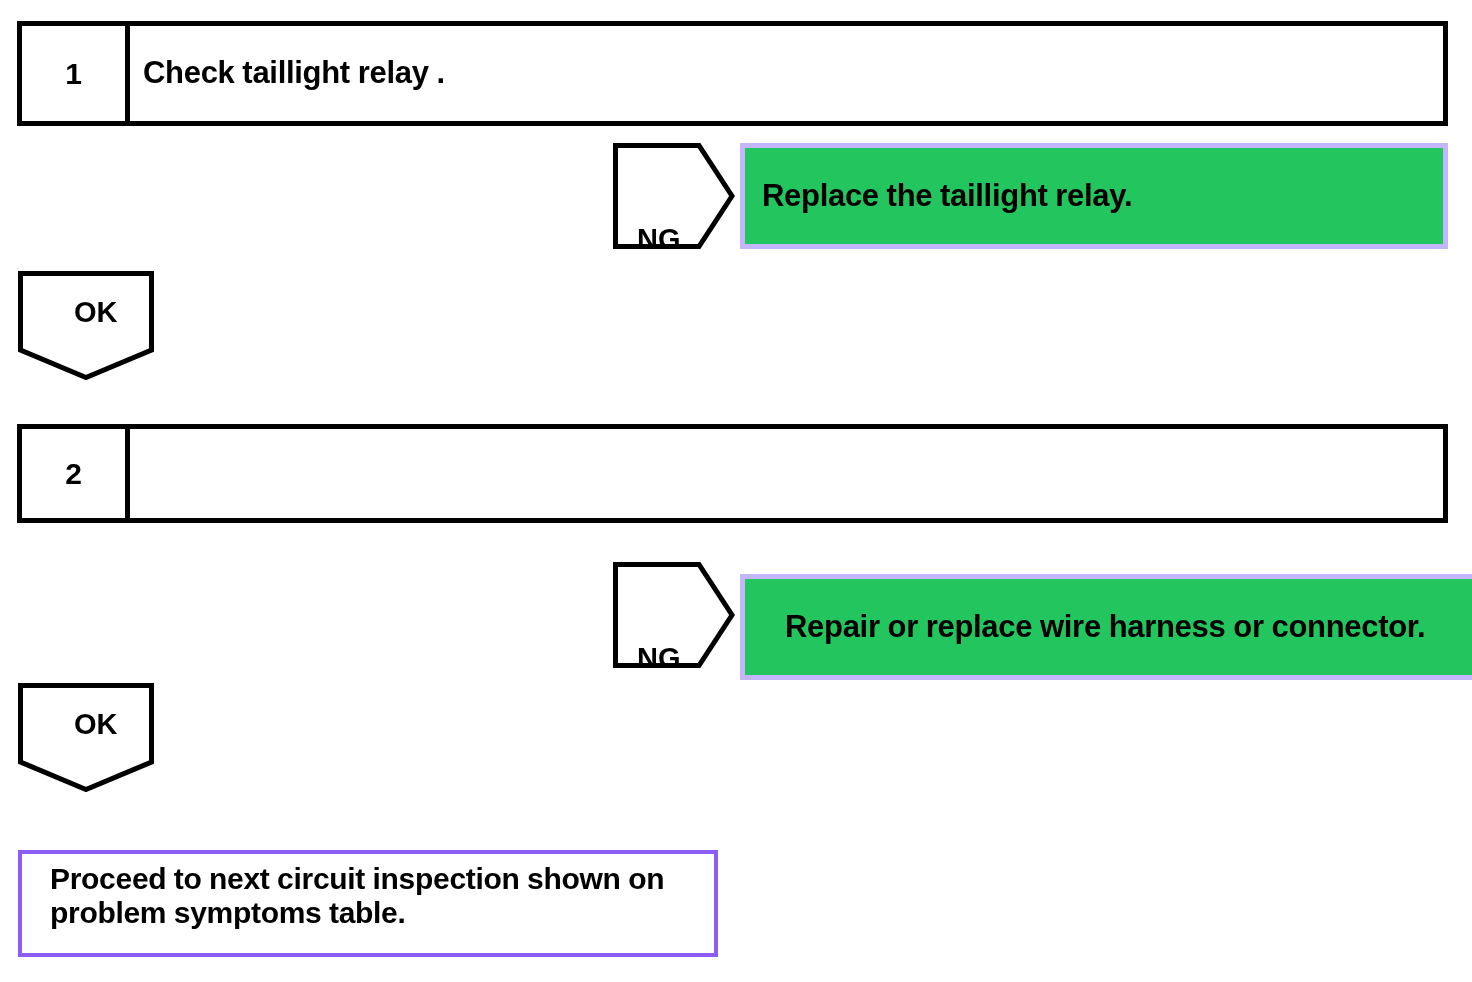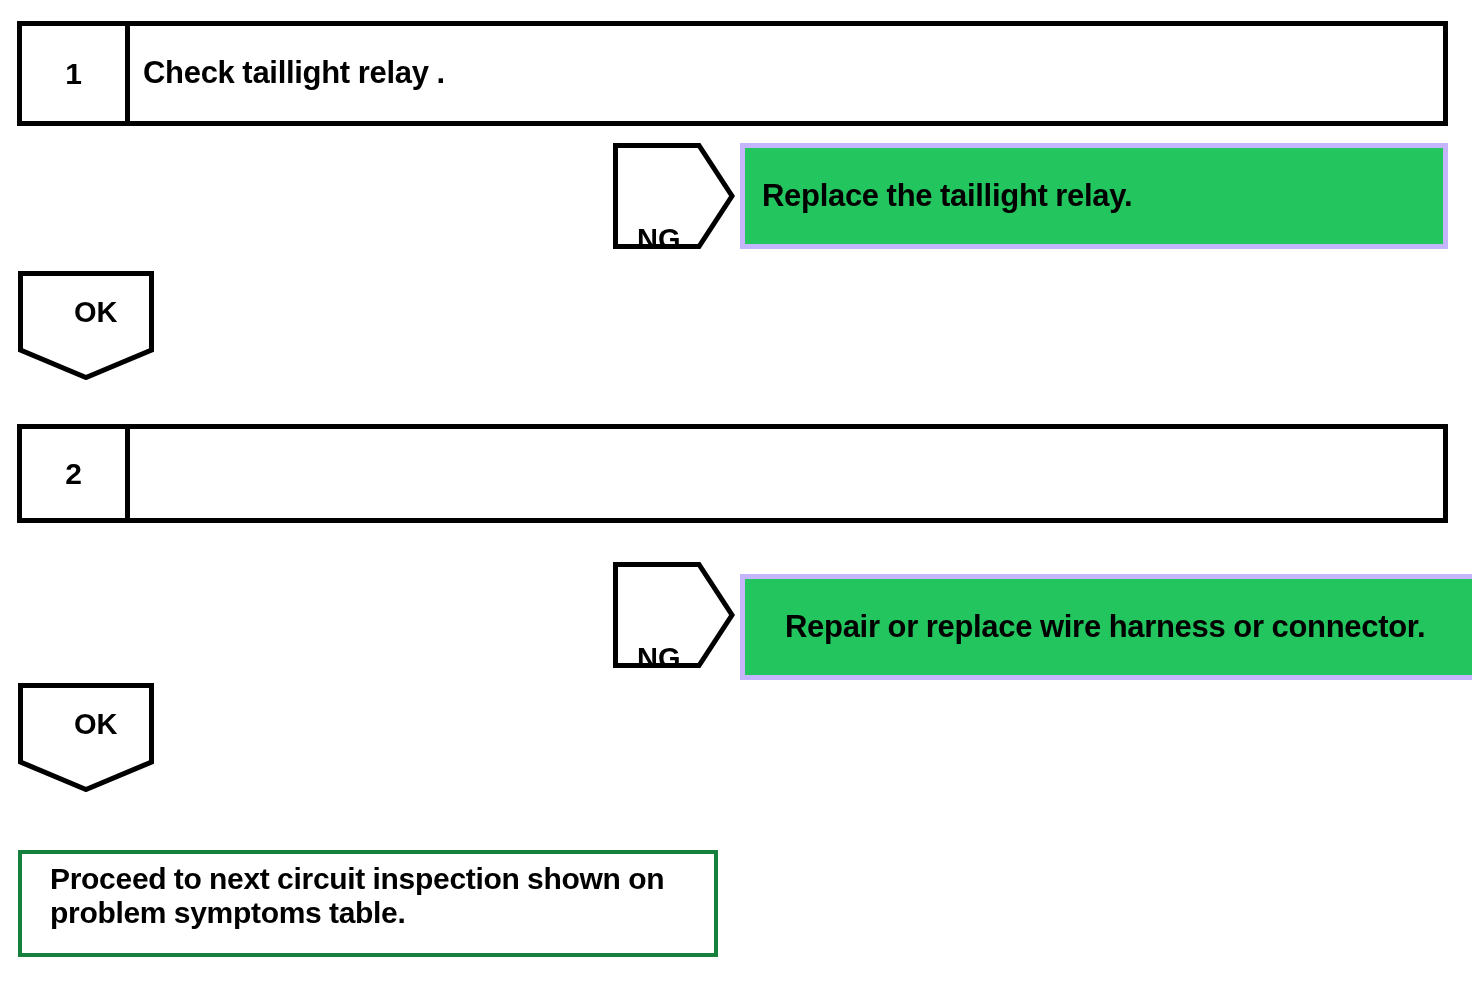--- a/index.html
+++ b/index.html
@@ -74,21 +74,21 @@
     font-weight: bold;
     line-height: 1.12;
     letter-spacing: -0.3px;
     word-spacing: -0.5px;
   }
 
   
   .final-box {
     position: absolute;
     box-sizing: border-box;
-    border: 4px solid #15803d;
+    border: 4px solid #8b5cf6;
     background: #ffffff;
     padding: 8px 0 0 28px;
   }
   .final-text {
     font-size: 30px;
     font-weight: bold;
     line-height: 1.13;
     letter-spacing: -0.3px;
     word-spacing: -0.5px;
   }

